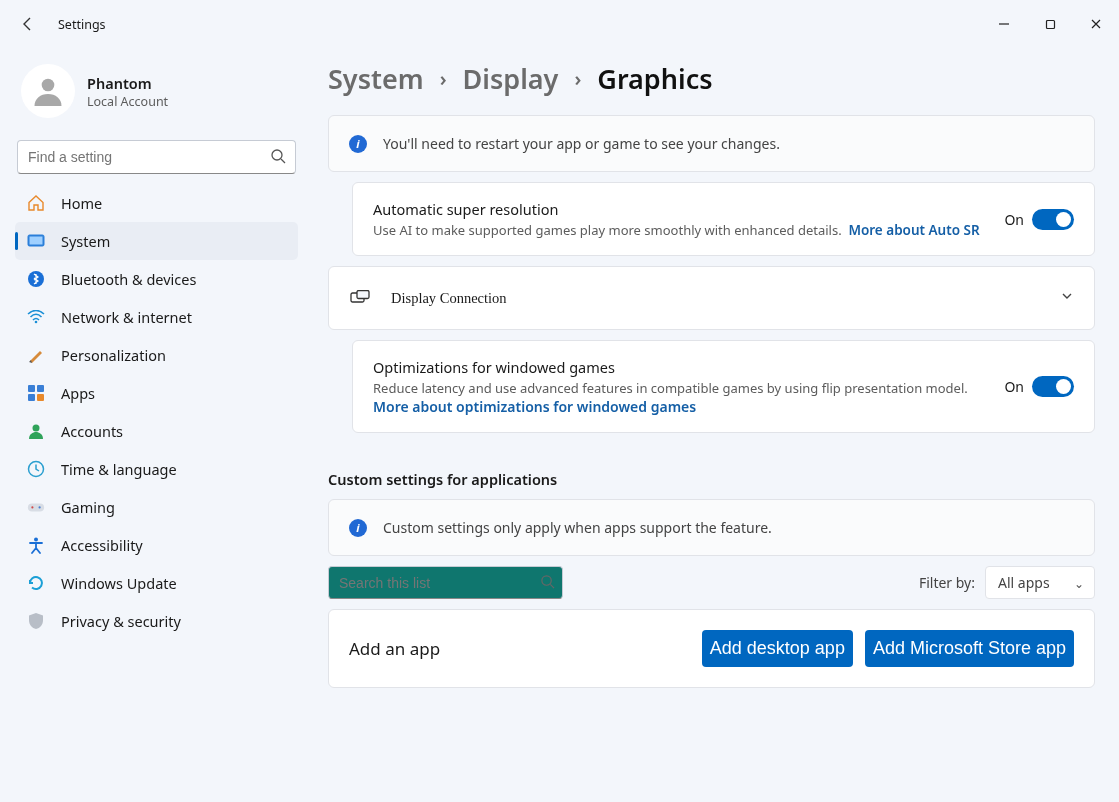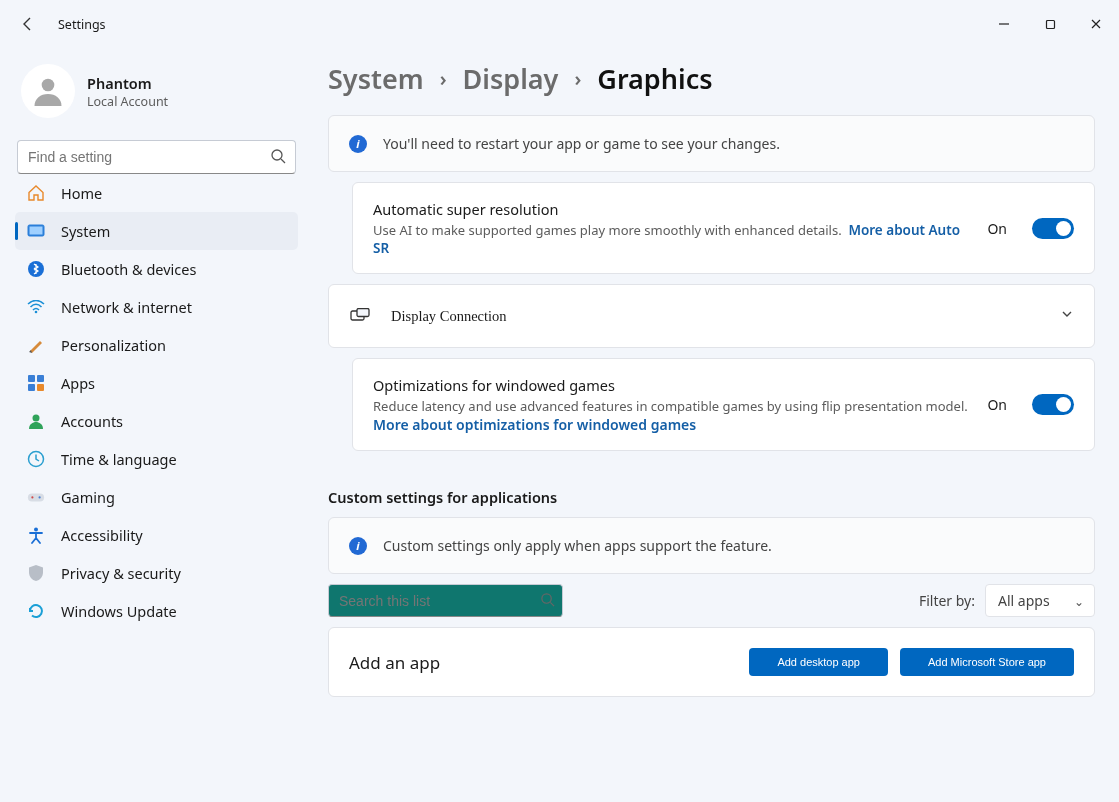--- a/index.html
+++ b/index.html
@@ -32,21 +32,21 @@
   .win-ctrl { width: 46px; display:flex; align-items:center; justify-content:center; }
 
   .shell { display: flex; height: calc(100% - 48px); }
   .sidebar { width: 310px; padding: 8px 12px 12px 15px; display:flex; flex-direction:column; }
   .user-block { display:flex; align-items:center; gap:12px; padding: 8px 6px 18px 6px; }
   .avatar { width:54px; height:54px; border-radius:50%; background:#fff; display:flex; align-items:center; justify-content:center; }
   .avatar svg { width:36px; height:36px; fill:#a8a8a8; }
   .user-name { font-weight:600; font-size:14.5px; }
   .user-sub { font-size:12.5px; color:var(--muted); }
 
-  .search-box { position:relative; margin: 4px 2px 0 2px; }
+  .search-box { position:relative; margin: 4px 2px 10px 2px; }
   .search-box input {
     width:100%; height:34px; padding: 0 34px 0 10px;
     border:1px solid #c6cbd4; border-bottom: 1.5px solid #888;
     border-radius:4px; background:#fff; font-size:14px; outline:none;
   }
   .search-box .icn { position:absolute; right:10px; top:8px; color:#555; }
 
   .nav { display:flex; flex-direction:column; gap:0; }
   .nav-item {
     display:flex; align-items:center; gap:16px;
@@ -80,21 +80,21 @@
   }
   .info-dot { width:18px; height:18px; border-radius:50%; background: var(--info); color:#fff; display:flex; align-items:center; justify-content:center; font-size:11px; font-weight:700; font-style:italic; flex-shrink:0;}
 
   .card.setting { padding: 16px 20px; display:flex; align-items:center; gap:16px;margin-left:24px; }
   .setting-text { flex:1; }
   .setting-title { font-size:14.5px; }
   .setting-desc { font-size:13px; color:var(--muted); margin-top:2px; }
   .setting-desc .link, .setting-title + .link { color: var(--link); font-weight:600; font-size:13.5px; }
   .link { color: var(--link); font-weight:600; }
 
-  .toggle-wrap { display:flex; align-items:center; gap:25px;text-align:right; }
+  .toggle-wrap { display:flex; align-items:center; gap:8px;text-align:right; }
   .toggle {
     width:42px; height:21px; border-radius:11px; background: var(--accent);
     position:relative;
   }
   .toggle::after {
     content:""; position:absolute; right:3px; top:3px;
     width:15px; height:15px; border-radius:50%; background:#fff;
   }
 
   .card.exp { padding:22px 20px; display:flex; align-items:center; gap:20px;font-family:Liberation Serif, serif; }
@@ -115,21 +115,21 @@
   .filter-select {
     background:#fff; border:1px solid var(--border); border-radius:4px;
     padding:6px 34px 6px 12px; font-size:14px; position:relative; min-width:110px;
   }
   .filter-select .chev { position:absolute; right:10px; top:8px; color:#555; font-size:12px;}
 
   .card.addapp { padding:20px; display:flex; align-items:center; gap:12px; }
   .addapp-title { flex:1; font-size:17px; }
   .btn {
     background: var(--accent); color:#fff; border:none; border-radius:4px;
-    padding: 8px 28px; font-size:11px; cursor:default;
+    padding: 8px 8px; font-size:18px; cursor:default;
   }
 
   .card.app { padding: 14px 20px; display:flex; align-items:center; gap:18px; }
   .app-icon { width:32px; height:32px; border-radius:6px; display:flex; align-items:center; justify-content:center; }
   .app-text { flex:1; }
   .app-name { font-size:14.5px; }
   .app-pub { font-size:12.5px; color:var(--muted); margin-top:1px; }
 </style>
 </head>
 <body>
@@ -276,34 +276,34 @@
         <span class="nav-icon">
             <svg width="18" height="18" viewBox="0 0 18 18">
               <circle cx="9" cy="3.5" r="2" fill="#1a6fd6"></circle>
               <path d="M3 7 H15 M9 7 V12 M9 12 L5 17 M9 12 L13 17" stroke="#1a6fd6" stroke-width="1.8" fill="none" stroke-linecap="round"></path>
             </svg>
           </span>
         <span class="nav-label">Accessibility</span>
       </div>
       <div class="nav-item">
         <span class="nav-icon">
+            <svg width="18" height="18" viewBox="0 0 18 18">
+              <path d="M3 9 A6 6 0 1 1 5 13.5" fill="none" stroke="#1a9fd6" stroke-width="2"></path>
+              <path d="M3 6 V9 H6" fill="none" stroke="#1a9fd6" stroke-width="2"></path>
+            </svg>
+          </span>
+        <span class="nav-label">Windows Update</span>
+      </div>
+      <div class="nav-item">
+        <span class="nav-icon">
             <svg width="16" height="18" viewBox="0 0 16 18">
               <path d="M8 1 L15 3.5 V8 C15 13 12 16 8 17 C4 16 1 13 1 8 V3.5 Z" fill="#b8bec7"></path>
             </svg>
           </span>
         <span class="nav-label">Privacy &amp; security</span>
-      </div>
-      <div class="nav-item">
-        <span class="nav-icon">
-            <svg width="18" height="18" viewBox="0 0 18 18">
-              <path d="M3 9 A6 6 0 1 1 5 13.5" fill="none" stroke="#1a9fd6" stroke-width="2"></path>
-              <path d="M3 6 V9 H6" fill="none" stroke="#1a9fd6" stroke-width="2"></path>
-            </svg>
-          </span>
-        <span class="nav-label">Windows Update</span>
       </div>
     </div>
   </div>
 
   <div class="main">
     <div class="breadcrumbs">
       <span class="crumb muted">System</span>
       <span class="chev">›</span>
       <span class="crumb muted">Display</span>
       <span class="chev">›</span>

